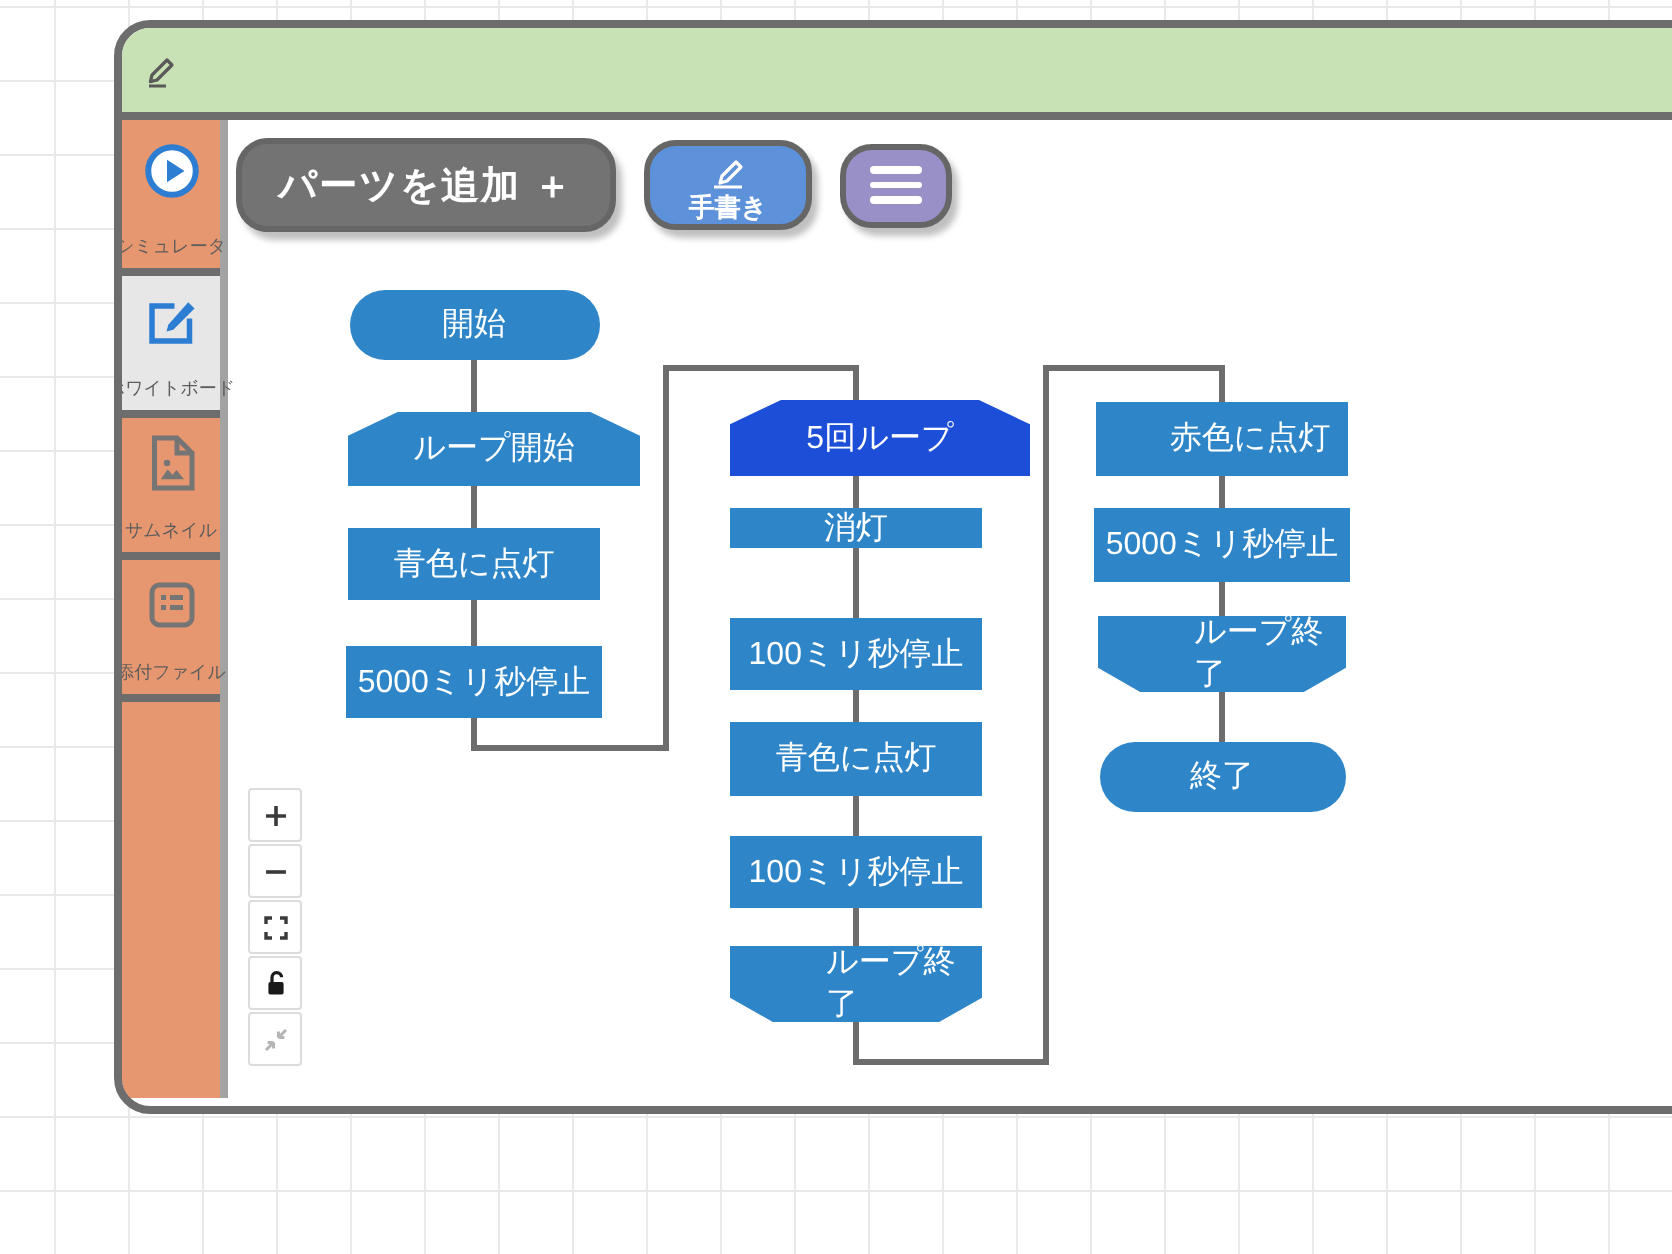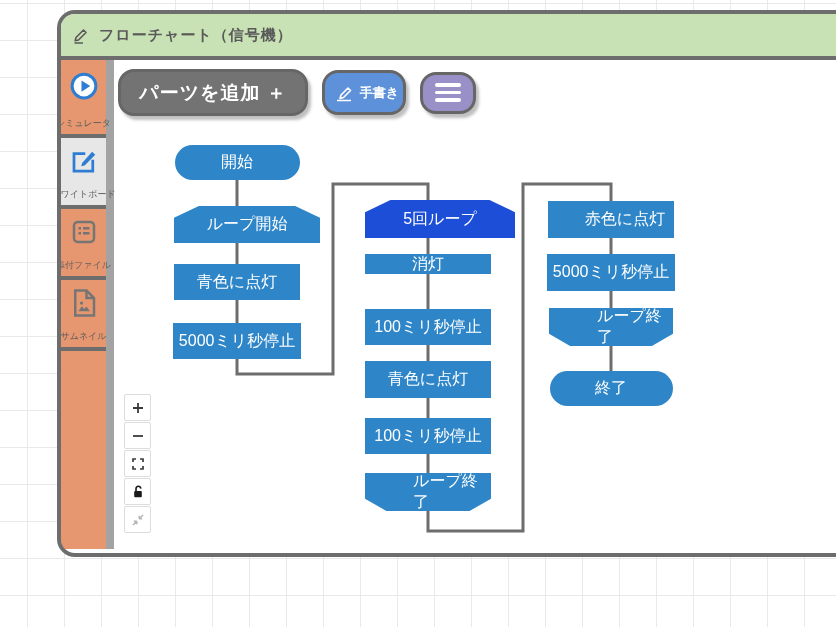--- a/index.html
+++ b/index.html
@@ -20,21 +20,21 @@
     overflow:hidden; background:#ffffff;
   }
   .titlebar {
     height:46px; background:#c8e1b5; border-bottom:4px solid #6d6d6d;
     display:flex; align-items:center; padding-left:10px; gap:8px;
   }
   .titlebar .title { font-size:15px; font-weight:bold; color:#595959; letter-spacing:1px; }
   .body-row { display:flex; height:489px; }
   .sidebar {
     width:53px; flex:0 0 53px; background:#6d6d6d;
-    border-right:8px solid #a3a3a3;
+    border-right:4px solid #a3a3a3;
     display:flex; flex-direction:column; gap:4px;
   }
   .side-item {
     height:67px; flex:0 0 67px; background:#e79770; position:relative; cursor:pointer;
   }
   .side-item:first-child { height:74px; flex:0 0 74px; }
   .side-item.active { background:#e7e7e7; }
   .side-fill { flex:1 1 auto; background:#e79770; }
   .side-icon { position:absolute; left:50%; top:38%; transform:translate(-50%,-50%); }
   .side-label {
@@ -43,21 +43,21 @@
   }
   .canvas { position:relative; flex:1 1 auto; background:#ffffff; }
   .toolbar { position:absolute; left:4px; top:9px; display:flex; align-items:center; gap:14px; z-index:5; }
   .toolbar button {
     border:3px solid #666666; border-radius:16px; cursor:pointer;
     box-shadow:3px 4px 3px rgba(0,0,0,0.25); color:#ffffff;
     display:flex; align-items:center; justify-content:center;
     font-family:inherit;
   }
   .btn-add { width:190px; height:47px; background:#737373; font-size:19px; font-weight:bold; letter-spacing:1px;text-align:center; }
-  .btn-hand { width:84px; height:45px; background:#5d91d9; flex-direction:row; font-size:13px; font-weight:bold; line-height:1; gap:1px; }
+  .btn-hand { width:84px; height:45px; background:#5d91d9; flex-direction:column; font-size:13px; font-weight:bold; line-height:1; gap:1px; }
   .btn-menu { width:56px; height:42px; background:#9a90c8; flex-direction:column; gap:4px; }
   .btn-menu .bar { width:26px; height:3.5px; background:#ffffff; border-radius:2px; }
   .flow-svg { position:absolute; left:0; top:0; z-index:1; }
   .node {
     position:absolute; z-index:2; background:#2e86c9; color:#ffffff;
     display:flex; align-items:center; justify-content:center;
     font-size:16px; cursor:pointer;
   }
   .node.stadium { border-radius:18px; }
   .node.loop-start { clip-path:polygon(0% 32%,17% 0%,83% 0%,100% 32%,100% 100%,0% 100%); }
@@ -72,56 +72,55 @@
 <body>
 
 <div class="window">
   <div class="titlebar">
     <span style="display:flex;">
       <svg width="20" height="20" viewBox="0 0 20 20">
         <path d="M5 12.5 L12.5 5 L15 7.5 L7.5 15 L4.2 15.8 Z" fill="none" stroke="#595959" stroke-width="1.6" stroke-linejoin="round"></path>
         <line x1="3.5" y1="18" x2="12" y2="18" stroke="#595959" stroke-width="1.6"></line>
       </svg>
     </span>
-    <span class="title">フローチャート（信号機）</span>
   </div>
   <div class="body-row">
     <nav class="sidebar" id="sidebar">
         <div class="side-item">
           <span class="side-icon"><svg width="30" height="30" viewBox="0 0 24 24">
               <circle cx="12" cy="12" r="9.5" fill="#ffffff" stroke="#2d7ed3" stroke-width="2.4"></circle>
               <path d="M10 7.5 L17 12 L10 16.5 Z" fill="#2d7ed3"></path>
             </svg></span>
           <span class="side-label">シミュレータ</span>
         </div>
         <div class="side-item active">
           <span class="side-icon"><svg width="30" height="30" viewBox="0 0 24 24">
               <path d="M19 11 V20 H4 V6 H13" fill="none" stroke="#2d7ed3" stroke-width="2.2"></path>
               <path d="M10.5 13.5 L18.5 4.5 L21 7 L12.5 15.5 L9.8 16.2 Z" fill="#2d7ed3"></path>
             </svg></span>
           <span class="side-label">ホワイトボード</span>
         </div>
         <div class="side-item">
+          <span class="side-icon"><svg width="28" height="30" viewBox="0 0 22 24">
+              <path d="M4 2 H13 L19 8 V22 H4 Z" fill="none" stroke="#757575" stroke-width="2"></path>
+              <path d="M13 2 V8 H19" fill="none" stroke="#757575" stroke-width="2"></path>
+              <circle cx="9" cy="12" r="1.3" fill="#757575"></circle>
+              <path d="M6.5 18.5 L9.3 14.5 L11.2 16.8 L12.8 14.8 L15.8 18.5 Z" fill="#757575"></path>
+            </svg></span>
+          <span class="side-label">サムネイル</span>
+        </div>
+        <div class="side-item">
           <span class="side-icon"><svg width="30" height="30" viewBox="0 0 24 24">
               <rect x="4" y="4" width="16" height="16" rx="3" fill="none" stroke="#757575" stroke-width="2"></rect>
               <rect x="7.6" y="8" width="2" height="2" fill="#757575"></rect>
               <rect x="7.6" y="12" width="2" height="2" fill="#757575"></rect>
               <rect x="11.2" y="8" width="5.2" height="2" fill="#757575"></rect>
               <rect x="11.2" y="12" width="5.2" height="2" fill="#757575"></rect>
             </svg></span>
           <span class="side-label">添付ファイル</span>
-        </div>
-        <div class="side-item">
-          <span class="side-icon"><svg width="28" height="30" viewBox="0 0 22 24">
-              <path d="M4 2 H13 L19 8 V22 H4 Z" fill="none" stroke="#757575" stroke-width="2"></path>
-              <path d="M13 2 V8 H19" fill="none" stroke="#757575" stroke-width="2"></path>
-              <circle cx="9" cy="12" r="1.3" fill="#757575"></circle>
-              <path d="M6.5 18.5 L9.3 14.5 L11.2 16.8 L12.8 14.8 L15.8 18.5 Z" fill="#757575"></path>
-            </svg></span>
-          <span class="side-label">サムネイル</span>
         </div>
         <div class="side-fill"></div>
       </nav>
     <div class="canvas">
       <div class="toolbar">
         <button class="btn-add">パーツを追加 ＋</button>
         <button class="btn-hand">
           <span style="display:flex;">
             <svg width="30" height="20" viewBox="0 0 30 20">
               <path d="M12 12 L19 5 L21.5 7.5 L14.5 14.5 L11 15.5 Z" fill="none" stroke="#ffffff" stroke-width="1.6" stroke-linejoin="round"></path>

